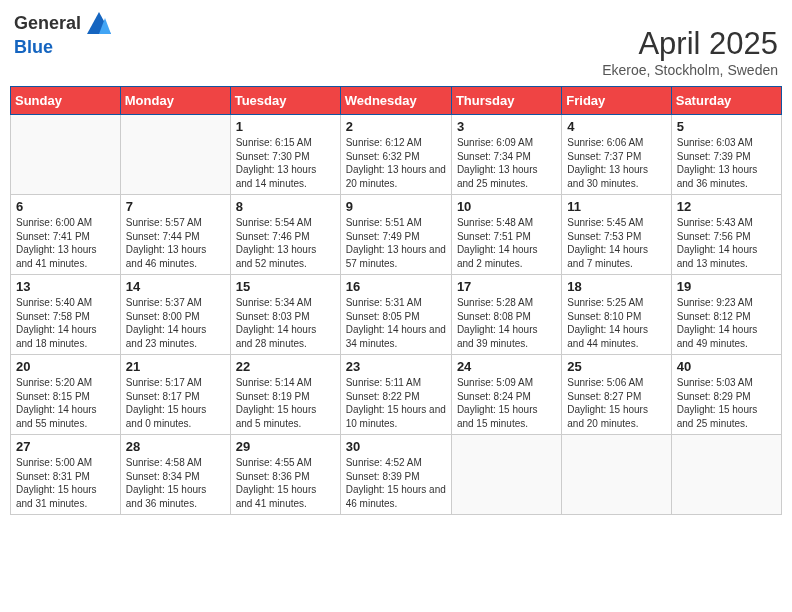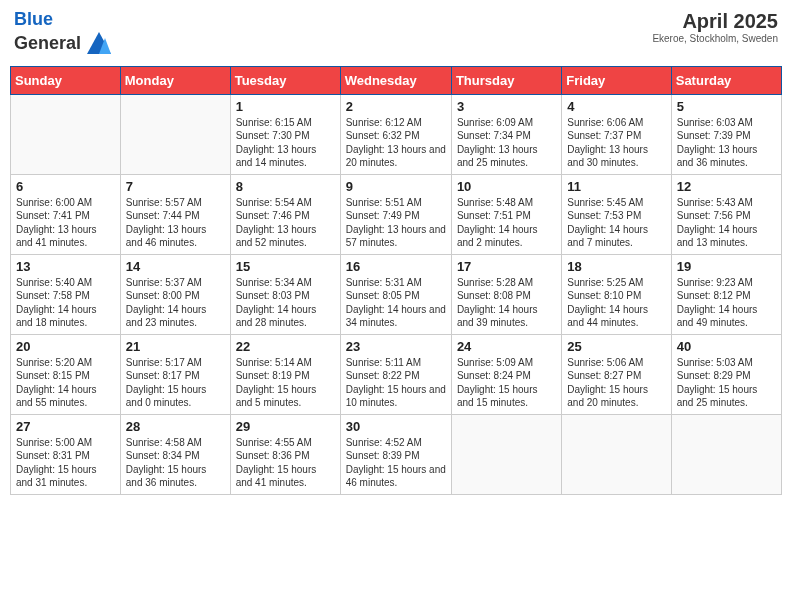--- a/index.html
+++ b/index.html
@@ -31,26 +31,27 @@
     .logo-blue { color: #1565C0; }
     .logo-icon {
       width: 28px;
       height: 28px;
       margin-left: 2px;
     }
     .title-area {
       text-align: right;
     }
     .title-month {
-      font-size: 20px;
+      font-size: 31px;
       color: #333;
-      font-weight: bold;
+      font-weight: normal;
+      margin-top: 16px;
     }
     .title-location {
-      font-size: 10px;
+      font-size: 14px;
       color: #555;
     }
     .calendar {
       width: 100%;
       border-collapse: collapse;
       border: 1px solid #ccc;
     }
     .calendar th {
       background: #ef4444;
       color: #fff;
@@ -85,29 +86,29 @@
       color: #333;
       line-height: 1.35;
     }
   </style>
 </head>
 <body>
 
 <div class="header-area">
   <div class="logo">
     <div>
-      <div style="display:flex;align-items:center;">
-        <span class="logo-text logo-blue">Blue</span>
-      </div>
       <div style="display:flex;align-items:center;gap:2px;">
         <span class="logo-text logo-general">General</span>
         <svg class="logo-icon" viewBox="0 0 28 28">
           <polygon points="14,2 26,24 2,24" fill="#1565C0"></polygon>
           <polygon points="20,8 26,24 14,24" fill="#42A5F5"></polygon>
         </svg>
+      </div>
+      <div style="display:flex;align-items:center;">
+        <span class="logo-text logo-blue">Blue</span>
       </div>
     </div>
   </div>
   <div class="title-area">
     <div class="title-month">April 2025</div>
     <div class="title-location">Ekeroe, Stockholm, Sweden</div>
   </div>
 </div>
 
 <table class="calendar">

